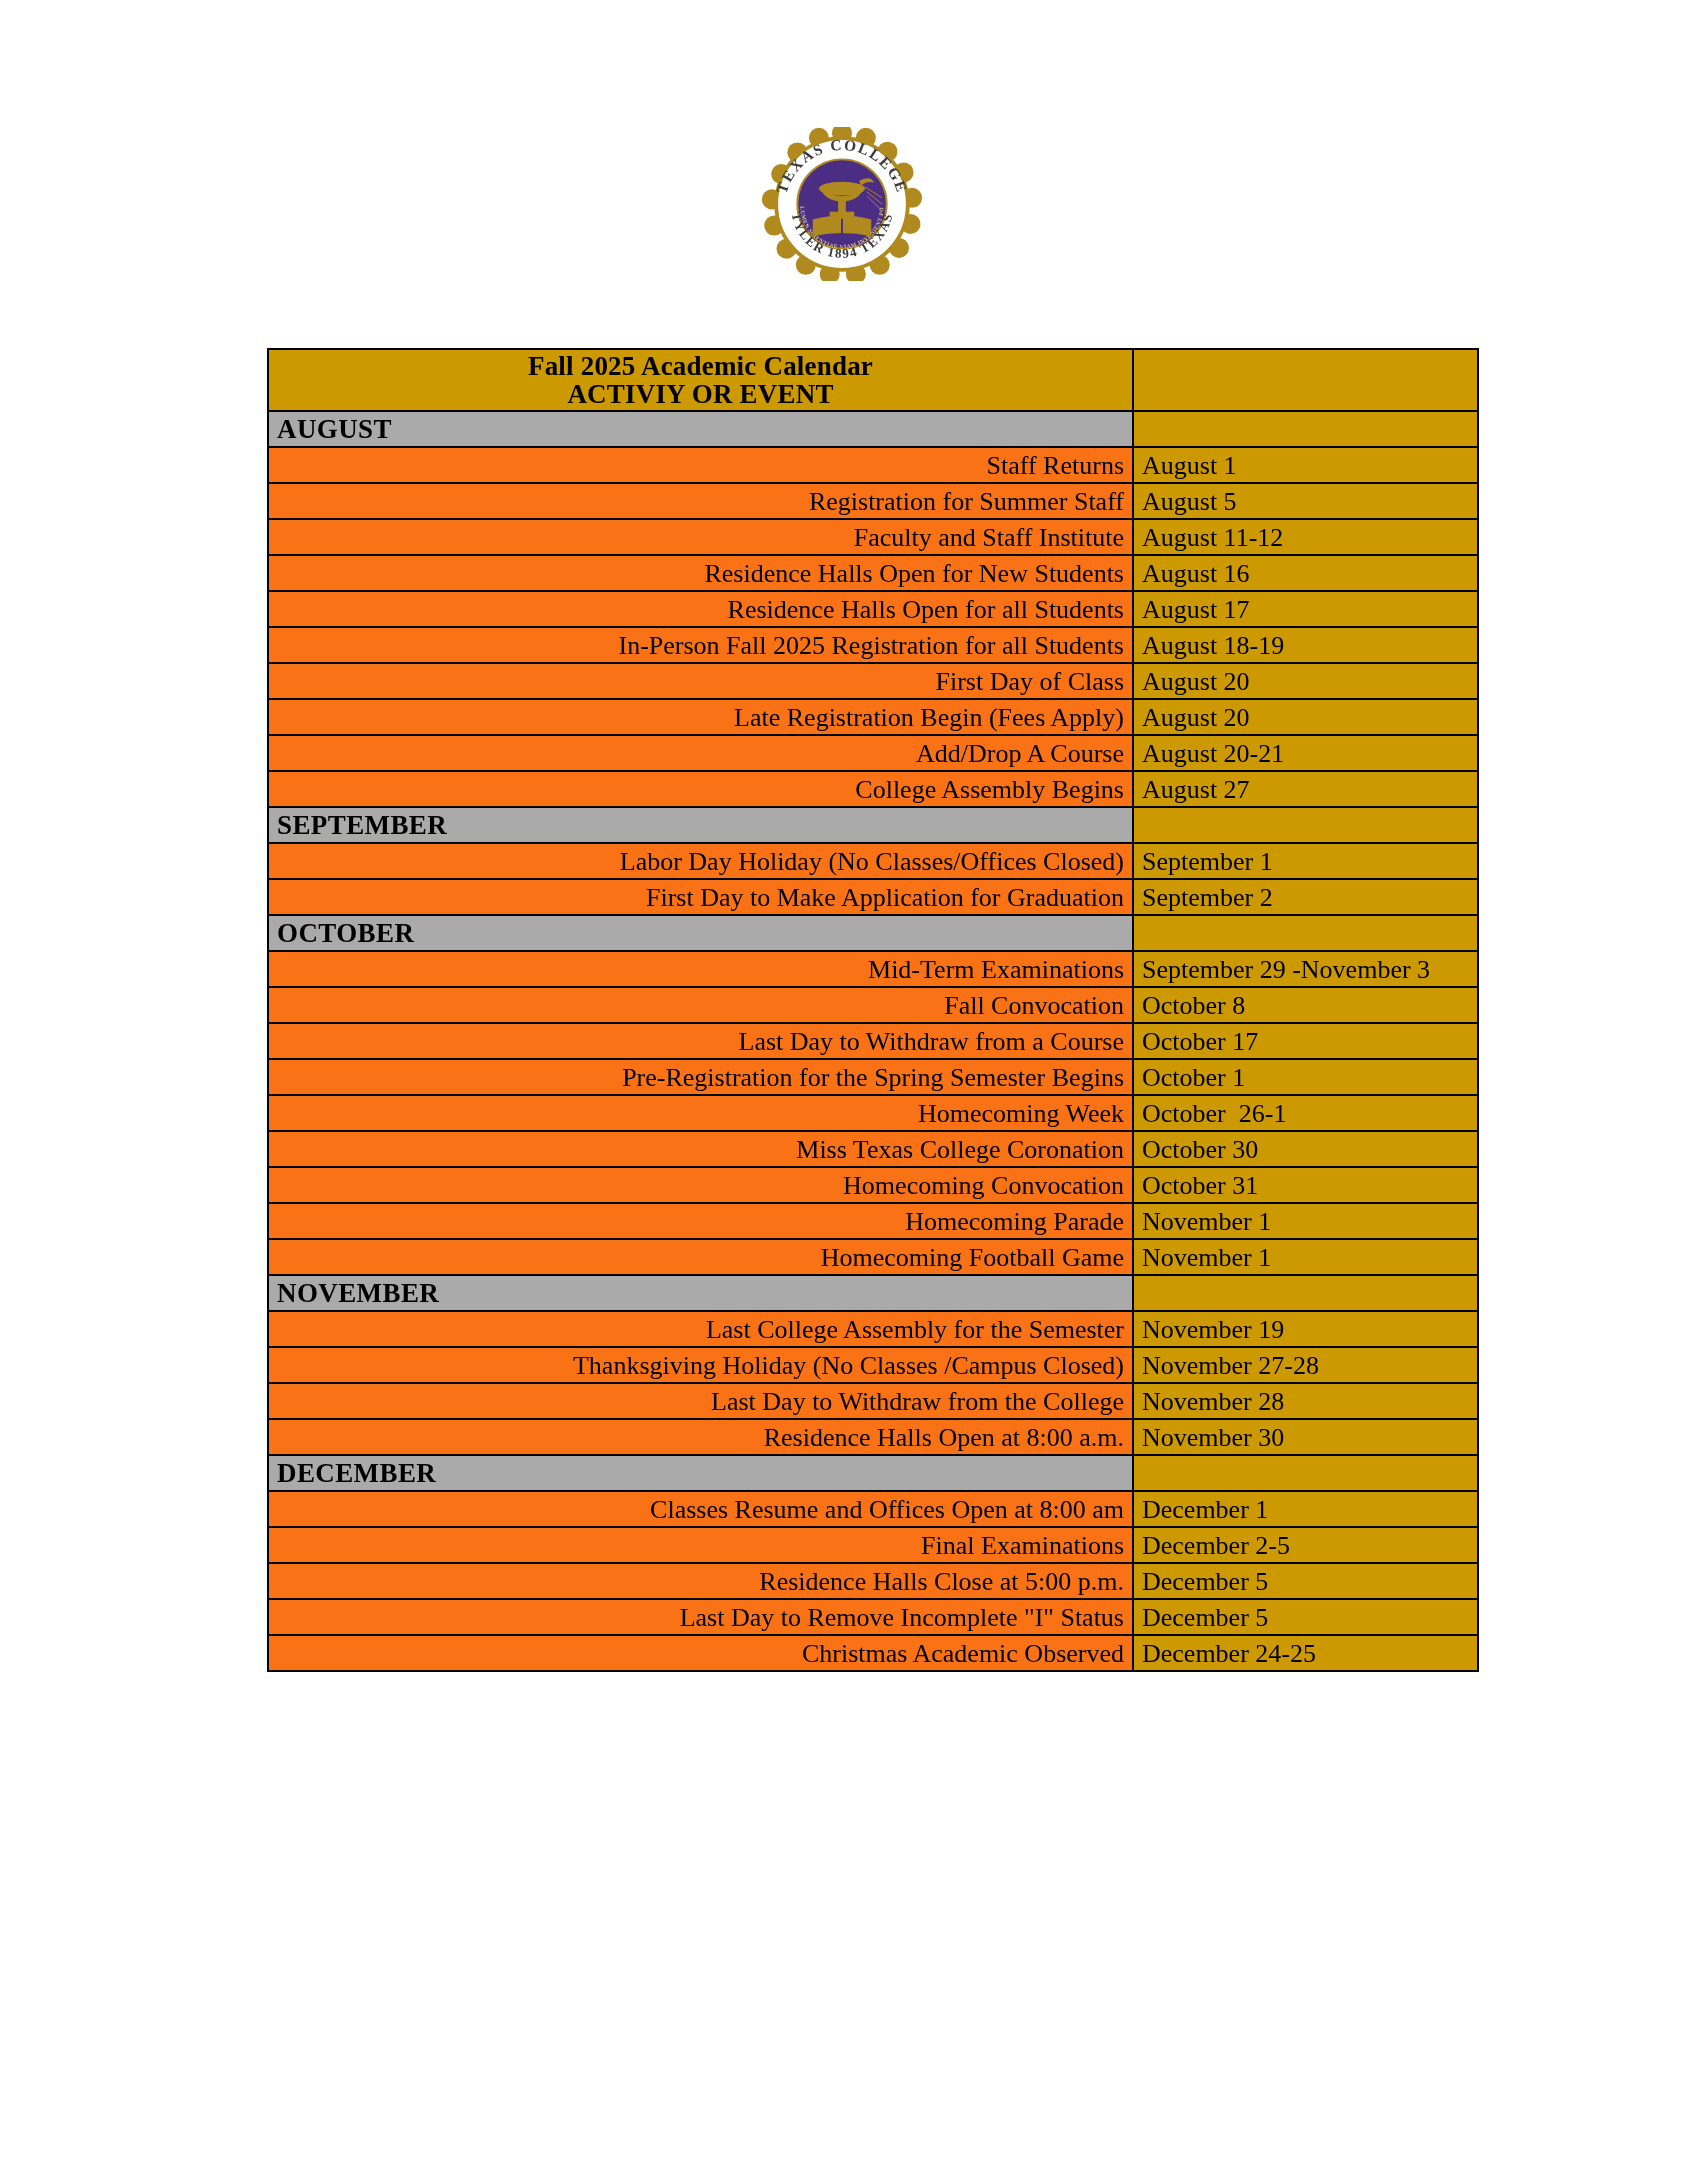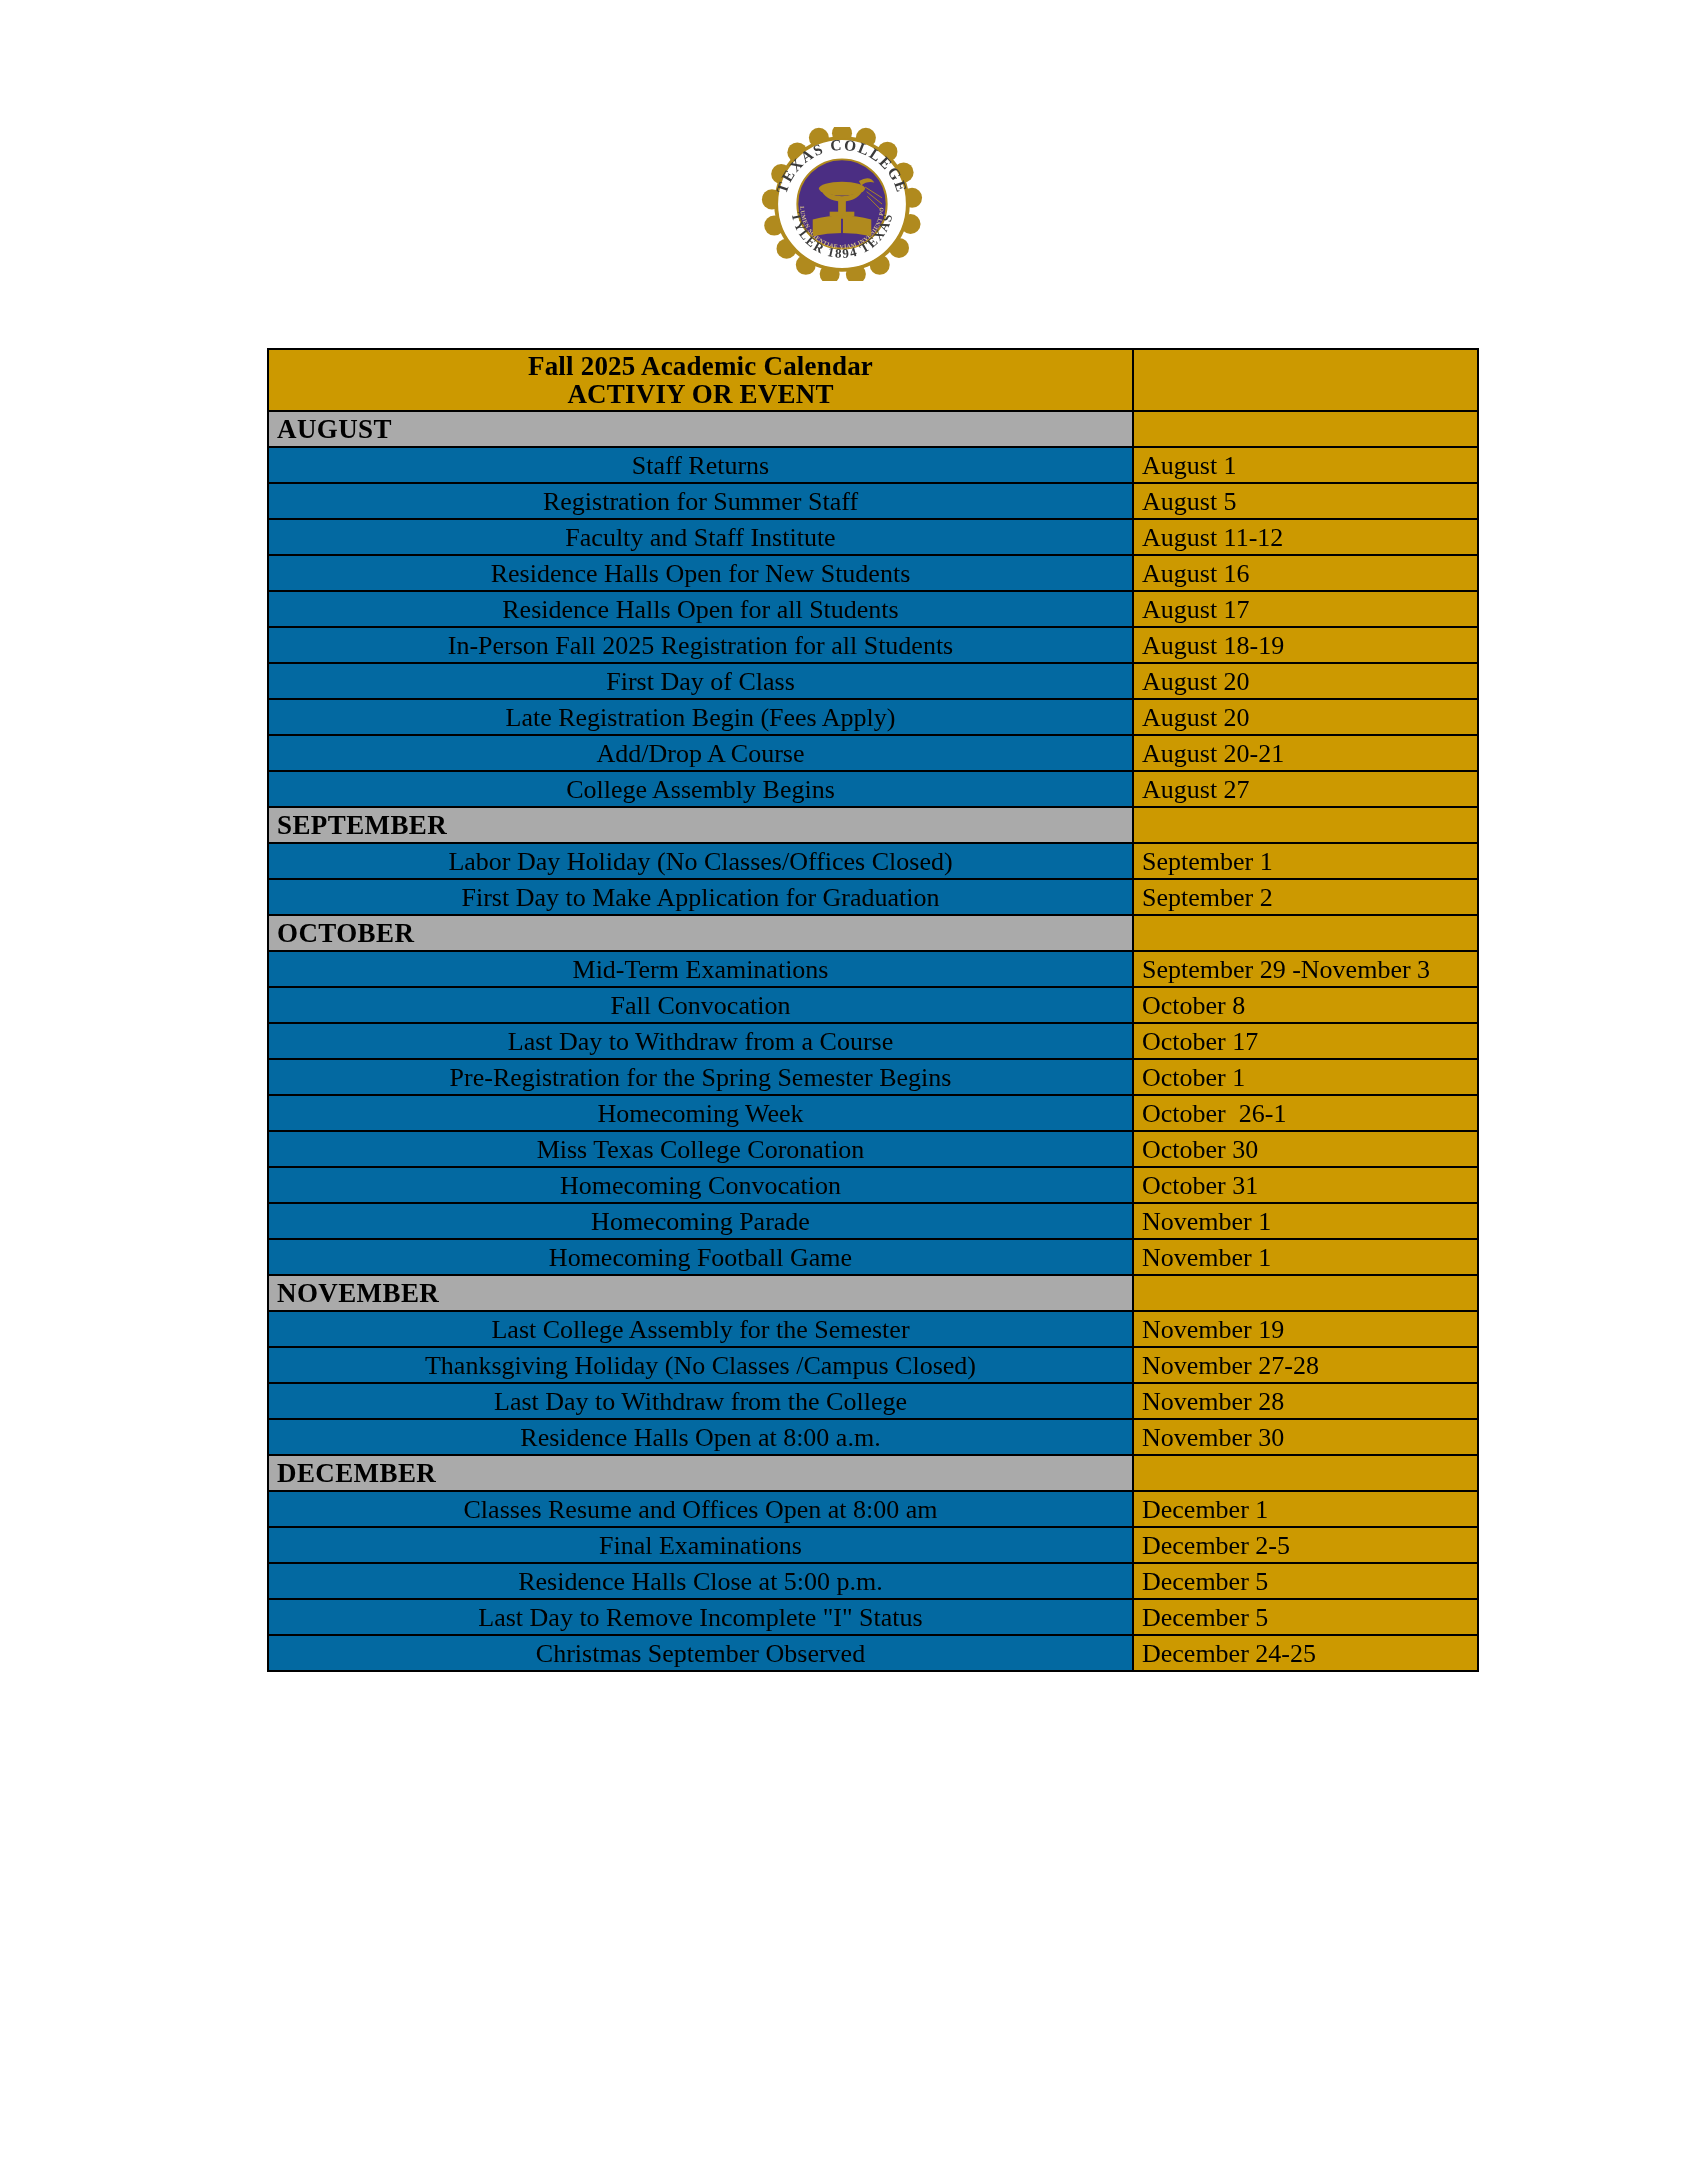--- a/index.html
+++ b/index.html
@@ -85,22 +85,22 @@
     font-size: 27px;
     letter-spacing: 0.4px;
     height: 36px;
   }
   tr.month-row td.m-right {
     background: #CC9900;
   }
 
   
   tr.event-row td.ev-left {
-    background: #0369a1;
-    text-align: center;
+    background: #f97316;
+    text-align: right;
   }
   tr.event-row td.ev-right {
     background: #CC9900;
     text-align: left;
   }
 </style>
 </head>
 <body>
 
 <div id="logo-area">
@@ -312,19 +312,19 @@
         </tr>
         <tr class="event-row">
           <td class="ev-left">Residence Halls Close at 5:00 p.m.</td>
           <td class="ev-right">December 5</td>
         </tr>
         <tr class="event-row">
           <td class="ev-left">Last Day to Remove Incomplete "I" Status</td>
           <td class="ev-right">December 5</td>
         </tr>
         <tr class="event-row">
-          <td class="ev-left">Christmas September Observed</td>
+          <td class="ev-left">Christmas Academic Observed</td>
           <td class="ev-right">December 24-25</td>
         </tr>
       </tbody>
   </table>
 </div>
 
 
 </body></html>

